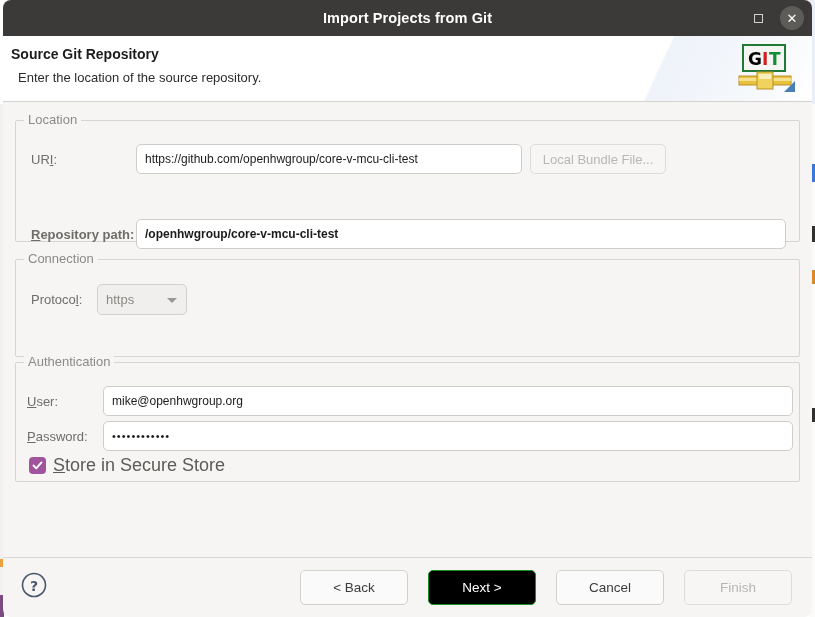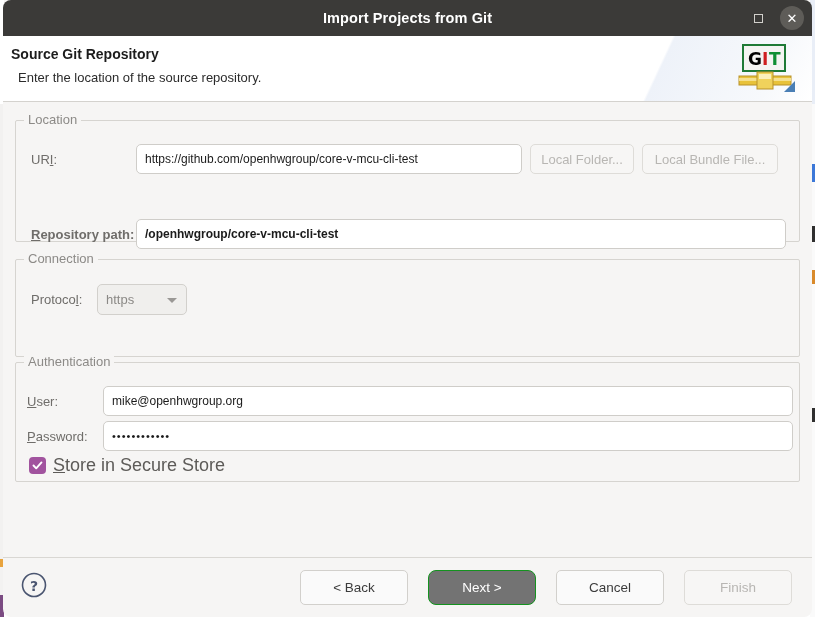--- a/index.html
+++ b/index.html
@@ -184,24 +184,23 @@
     align-items: center;
     justify-content: center;
     user-select: none;
   }
   .btn.disabled {
     color: #b8b6b3;
     background: #f7f6f5;
     border-color: #dedcd8;
   }
   .btn.primary {
-    background: #737373;
+    background: #000000;
     border-color: #14921f;
     color: #ffffff;
-    border-radius: 8px;
   }
 
   .combo {
     border: 1px solid #d2d0cc;
     border-radius: 5px;
     background: #f0efed;
     box-sizing: border-box;
     font-size: 13px;
     color: #8b8986;
     display: flex;
@@ -327,21 +326,20 @@
 
   <div class="body-area">
 
     <div class="group" style="left:12px; top:18px; width:785px; height:122px;">
       <span class="group-title">Location</span>
     </div>
 
     <div class="row" style="left:28px; top:42px; width:760px; height:30px;">
       <span class="field-label" style="width:105px;"><span>UR</span><span class="mn">I</span><span>:</span></span>
       <div class="textfield" style="width:386px; height:30px;">https://github.com/openhwgroup/core-v-mcu-cli-test</div>
-      <div class="btn disabled" style="width:104px; height:30px; margin-left:8px;">Local Folder...</div>
       <div class="btn disabled" style="width:136px; height:30px; margin-left:8px;">Local Bundle File...</div>
     </div>
 
 
     <div class="row" style="left:28px; top:117px; width:760px; height:30px;font-weight:bold;">
       <span class="field-label" style="width:105px;"><span class="mn">R</span><span>epository path:</span></span>
       <div class="textfield" style="width:650px; height:30px;">/openhwgroup/core-v-mcu-cli-test</div>
     </div>
 
     <div class="group" style="left:12px; top:157px; width:785px; height:98px;">

